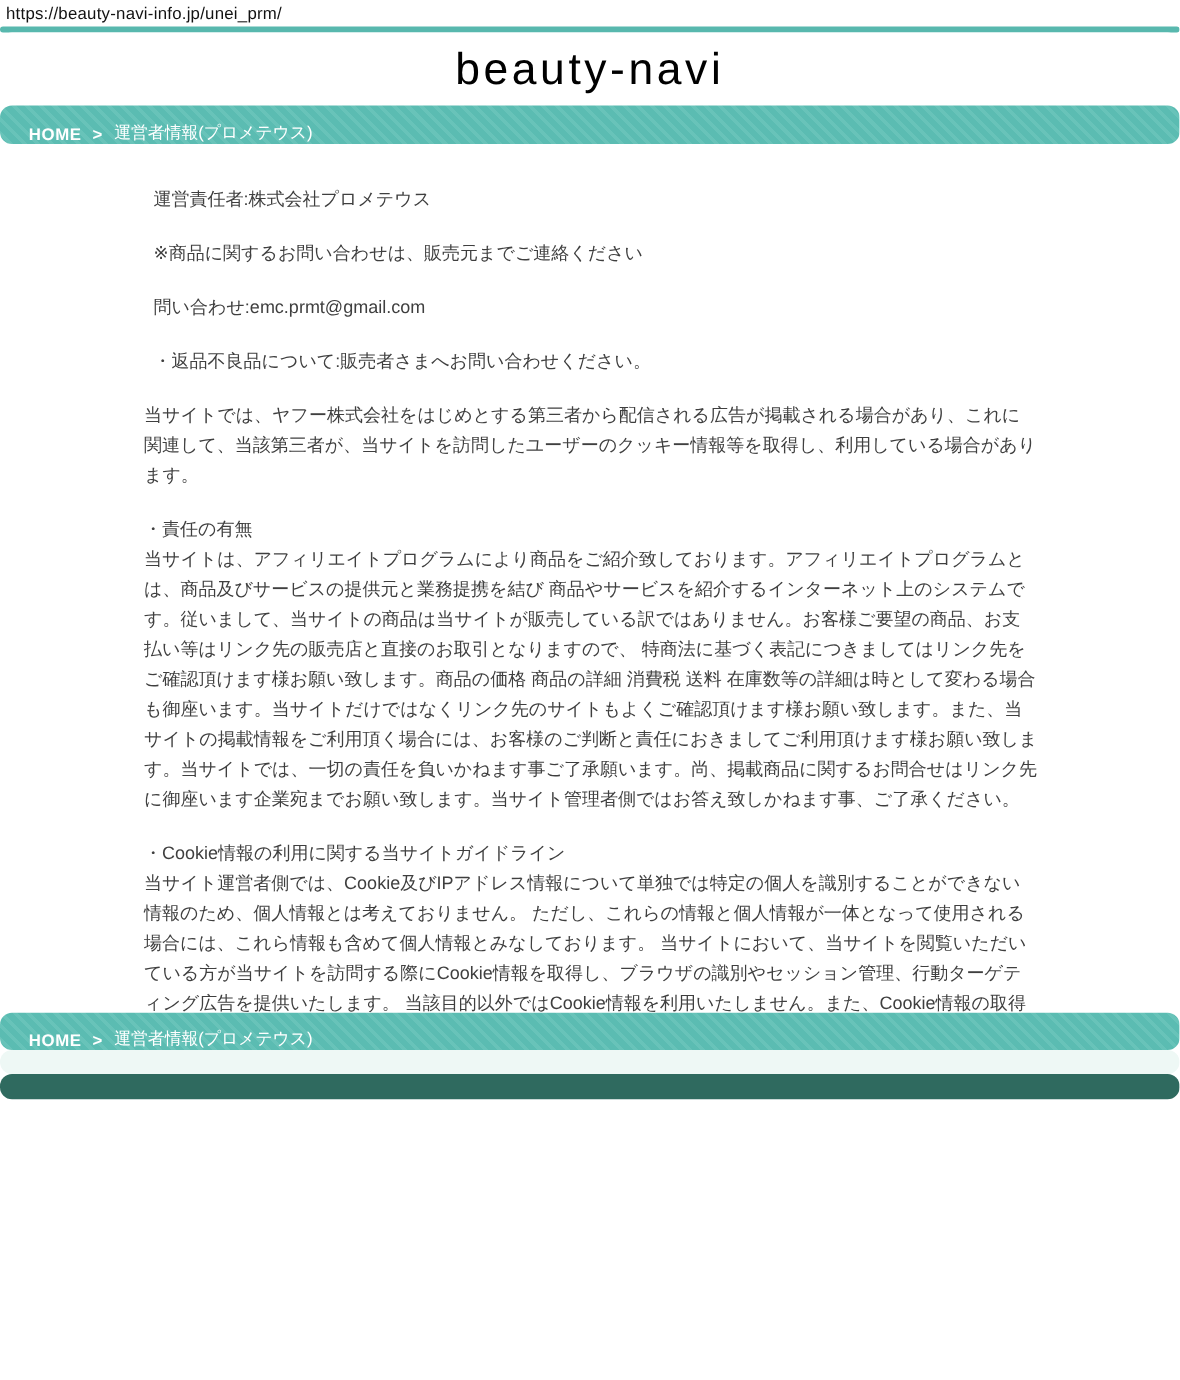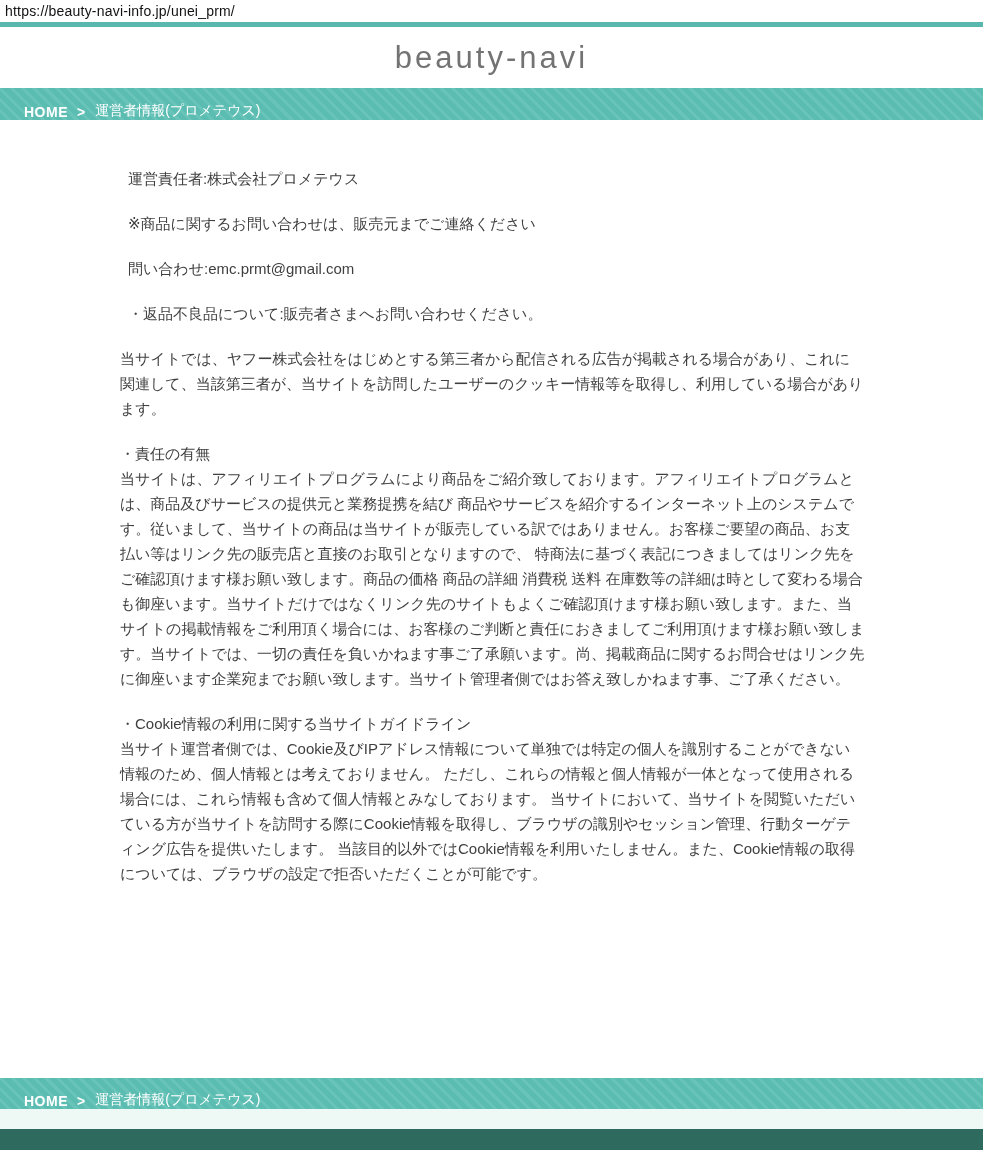--- a/index.html
+++ b/index.html
@@ -1,15 +1,15 @@
 <!DOCTYPE html>
 <html><head>
 <meta charset="utf-8">
 <style>
-  * { box-sizing: border-box; }
+  * { box-sizing: border-box; border-radius: 10px; }
   html, body { margin: 0; padding: 0; }
   body {
     width: 983px;
     height: 1150px;
     background: #ffffff;
     font-family: "Liberation Sans", "DejaVu Sans", sans-serif;
     overflow: hidden;
   }
 
   
@@ -31,24 +31,24 @@
   
   .site-header {
     height: 61px;
     display: flex;
     align-items: center;
     justify-content: center;
     background: #ffffff;
   }
   .site-title {
     margin: 0;
-    font-size: 31px;
+    font-size: 37px;
     font-weight: 400;
     letter-spacing: 3px;
-    color: #737373;
+    color: #000000;
   }
 
   
   .breadcrumb {
     height: 32px;
     background: repeating-linear-gradient(45deg, #5bbcb2 0px, #5bbcb2 5px, #68c3b9 5px, #68c3b9 8px);
     display: flex;
     align-items: flex-end;
     padding-left: 24px;
     color: #ffffff;
@@ -64,22 +64,22 @@
     font-size: 14px;
     font-weight: bold;
     margin: 0 10px 0 9px;
   }
   .bc-current {
     font-size: 14px;
   }
 
   
   .content {
-    height: 958px;
-    padding: 46px 118px 0 120px;
+    height: 724px;
+    padding: 34px 118px 0 120px;
     overflow: hidden;
     color: #3f3f3f;
     font-size: 15px;
     line-height: 25px;
   }
   .content p { margin: 0 0 20px 0; }
   .intro p { padding-left: 8px; }
 
   
   .mint-strip {

